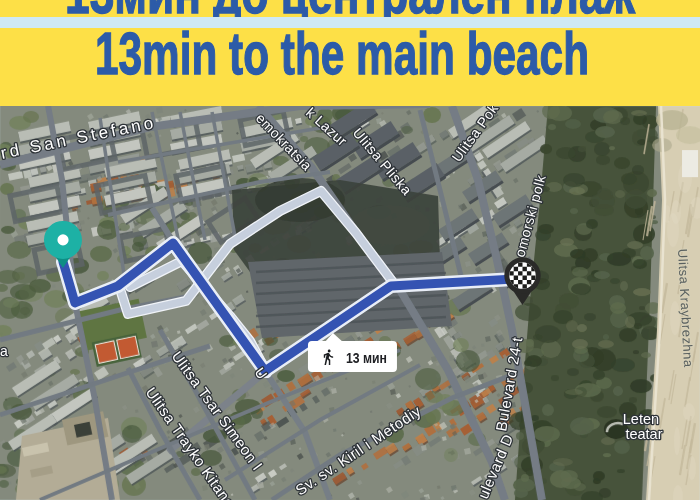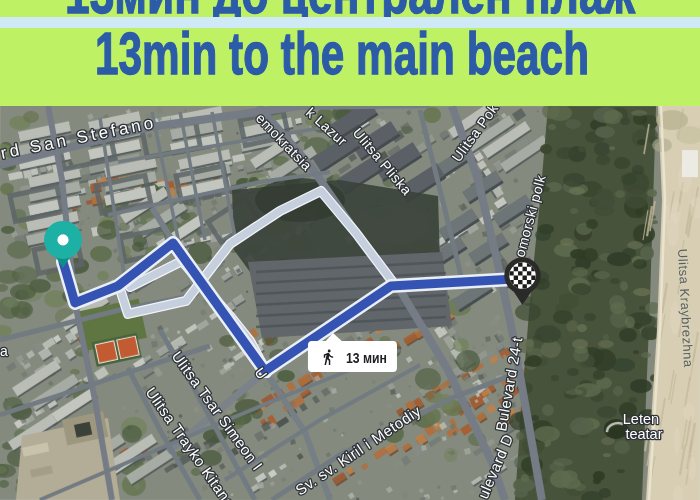--- a/index.html
+++ b/index.html
@@ -1,17 +1,17 @@
 <!DOCTYPE html>
 <html><head>
 <meta charset="utf-8">
 <style>
 html,body{margin:0;padding:0;}
 body{width:700px;height:500px;overflow:hidden;position:relative;font-family:"Liberation Sans",sans-serif;background:#cfe9f6;}
-.hdr{position:absolute;left:0;top:0;width:700px;height:106px;background:#bef264;overflow:hidden;z-index:5;}
+.hdr{position:absolute;left:0;top:0;width:700px;height:106px;background:#fde047;overflow:hidden;z-index:5;}
 </style>
 </head>
 <body>
 
 <svg width="700" height="500" viewBox="0 0 700 500" style="position:absolute;left:0;top:0;transform:rotate(0.02deg)">
 <defs>
       <filter id="soft" x="-5%" y="-5%" width="110%" height="110%">
         <feGaussianBlur stdDeviation="0.7"></feGaussianBlur>
       </filter>
       <clipPath id="flagclip">

